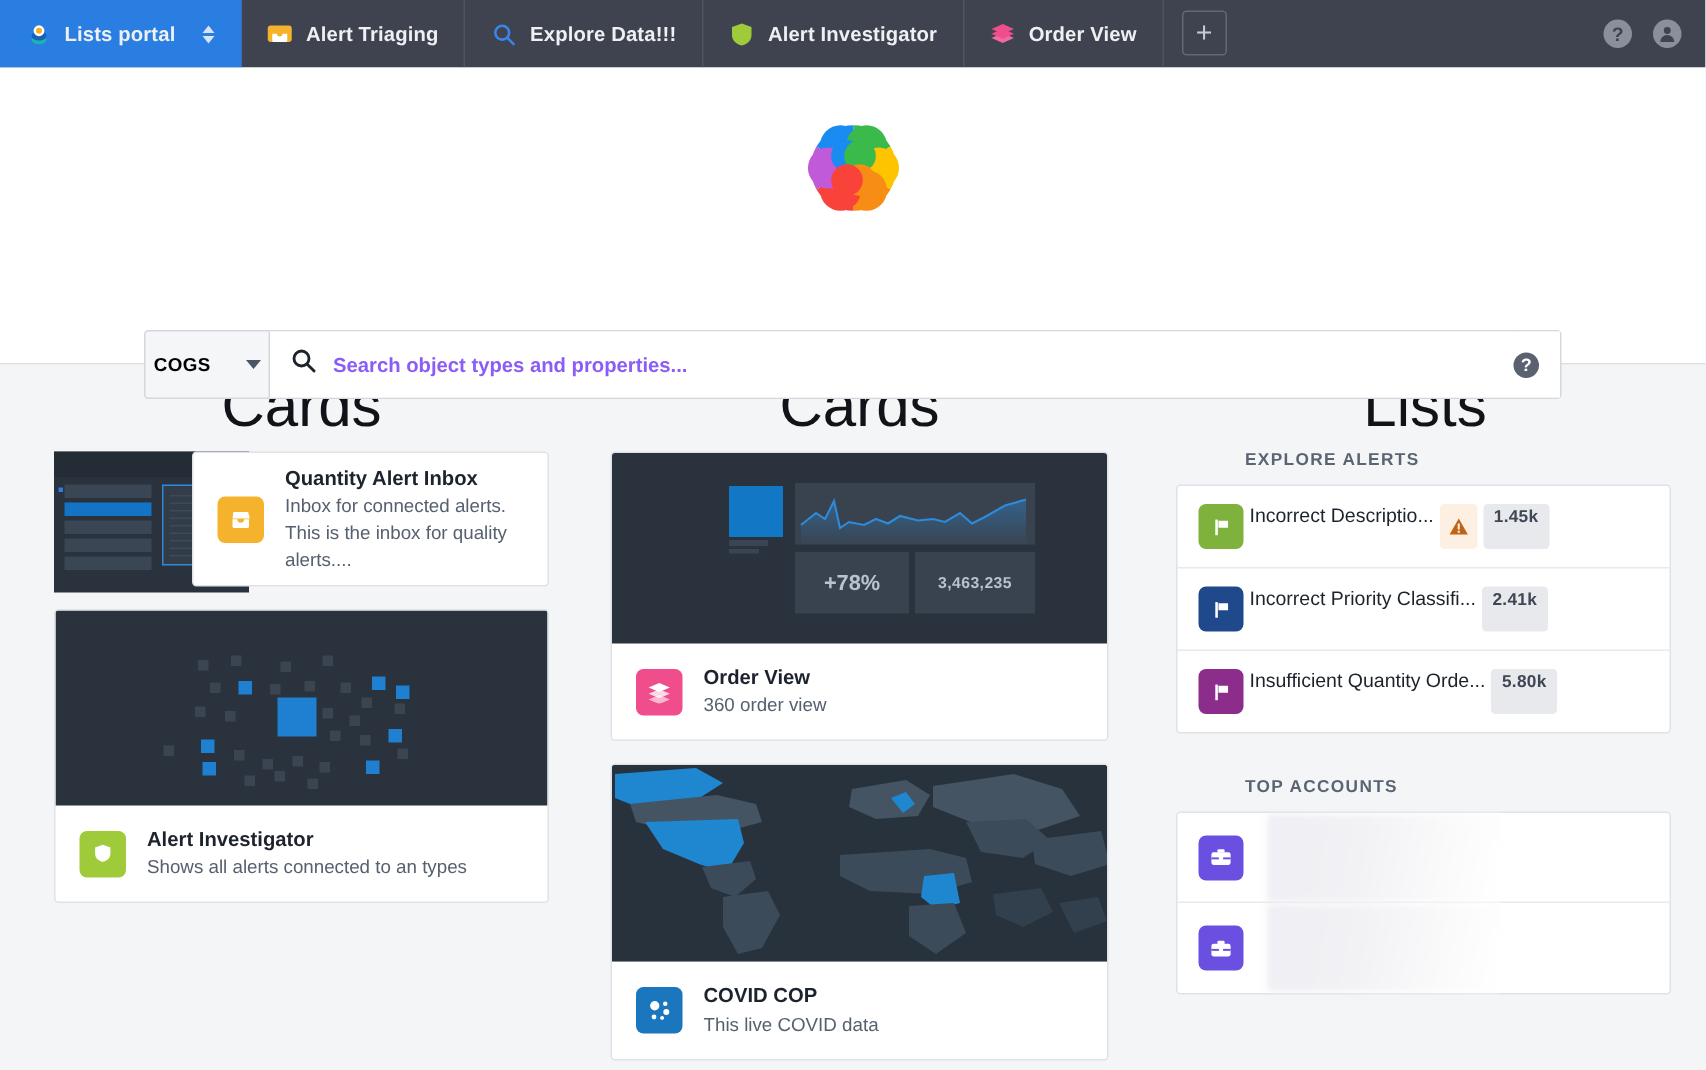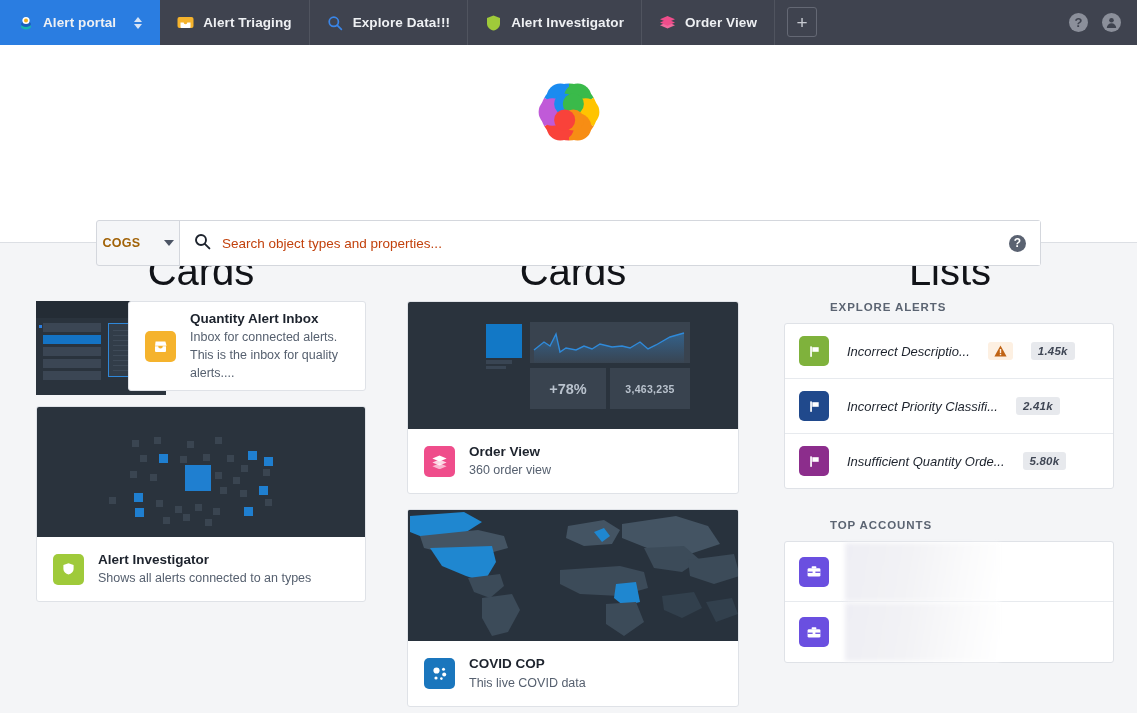--- a/index.html
+++ b/index.html
@@ -85,31 +85,31 @@
     width: 945px; height: 46px;
     background: #f5f6f8;
     border: 1px solid #d4d7dd;
     border-radius: 3px;
     display: flex; align-items: stretch;
   }
   .scope {
     width: 83px;
     display: flex; align-items: center; justify-content: center; gap: 23px;
     border-right: 1px solid #d4d7dd;
-    color: #a16207; font-size: 12.5px; font-weight: 700; letter-spacing: .3px;
+    color: #000000; font-size: 12.5px; font-weight: 700; letter-spacing: .3px;
     cursor: pointer;
   }
   .scope .dncaret { width:0;height:0;border-left:5px solid transparent;border-right:5px solid transparent;border-top:6px solid #4c5565; }
   .search-field {
     flex: 1;
     display: flex; align-items: center; gap: 11px;
     padding: 0 14px;
     background: #ffffff;
   }
-  .search-ph { color: #c2410c; font-size: 13.5px; }
+  .search-ph { color: #8b5cf6; font-size: 13.5px; font-weight: bold; }
   .search-help {
     display: flex; align-items: center; padding-right: 14px; background:#fff;
   }
   .q-circ {
     width: 17px; height: 17px; border-radius: 50%; background: #5a6271;
     color: #fff; font-size: 12px; font-weight: 700;
     display:flex;align-items:center;justify-content:center; cursor: pointer;
   }
 
   
@@ -181,21 +181,21 @@
             color:#b9c2cd; font-weight:700; }
   .ov-kpi.k1 { left:122px; width:76px; font-size:14.5px; }
   .ov-kpi.k2 { left:202px; width:80px; font-size:10.5px; letter-spacing:.3px; }
 
   
   .list-label {
     font-size: 11.5px; font-weight: 700; letter-spacing: .9px;
     color: #5b6472; margin: 6px 0 10px 6px; padding-left: 40px;
   }
   .list-card { background:#fff; border:1px solid #dfe2e7; border-radius:3px; width: 330px; }
-  .list-row { display:flex; align-items:center; gap: 18px; padding: 12px 14px; border-bottom: 1px solid #e7eaee; font-style: italic; }
+  .list-row { display:flex; gap: 4px; padding: 12px 14px; border-bottom: 1px solid #e7eaee; }
   .list-row:last-child { border-bottom: none; }
   .li-icon { width: 30px; height: 30px; border-radius: 5px; flex:none; display:flex;align-items:center;justify-content:center; }
   .li-name { font-size: 13px; color: #1d232d; white-space: nowrap; overflow: hidden; }
   .warn-badge {
     background: #fdf0e2; border-radius: 3px; padding: 3px 6px; display:flex;align-items:center; flex:none;
   }
   .count-badge {
     background: #e7e9ed; border-radius: 3px; padding: 3px 7px; flex:none;
     font-size: 11.5px; font-weight: 700; color: #3f4654; letter-spacing:.2px;
   }
@@ -216,21 +216,21 @@
 
   <div class="tab active">
     <span class="tab-icon">
       <svg width="16" height="16" viewBox="0 0 16 16">
         <ellipse cx="8" cy="11.5" rx="5" ry="3" fill="#19b6b0"></ellipse>
         <ellipse cx="8" cy="9" rx="5" ry="3" fill="#1b5fbe"></ellipse>
         <circle cx="8" cy="5.5" r="3.6" fill="#ffffff"></circle>
         <circle cx="8" cy="5.5" r="2.0" fill="#f2b01e"></circle>
       </svg>
     </span>
-    <span>Alert portal</span>
+    <span>Lists portal</span>
     <span class="caret-stack">
       <i class="caret-up"></i>
         <i class="caret-dn"></i>
     </span>
   </div>
 
   <div class="tab">
     <span class="tab-icon">
       <svg width="17" height="15" viewBox="0 0 17 15">
         <rect x="0.5" y="2" width="16" height="11" rx="2" fill="#f5b32d"></rect>

